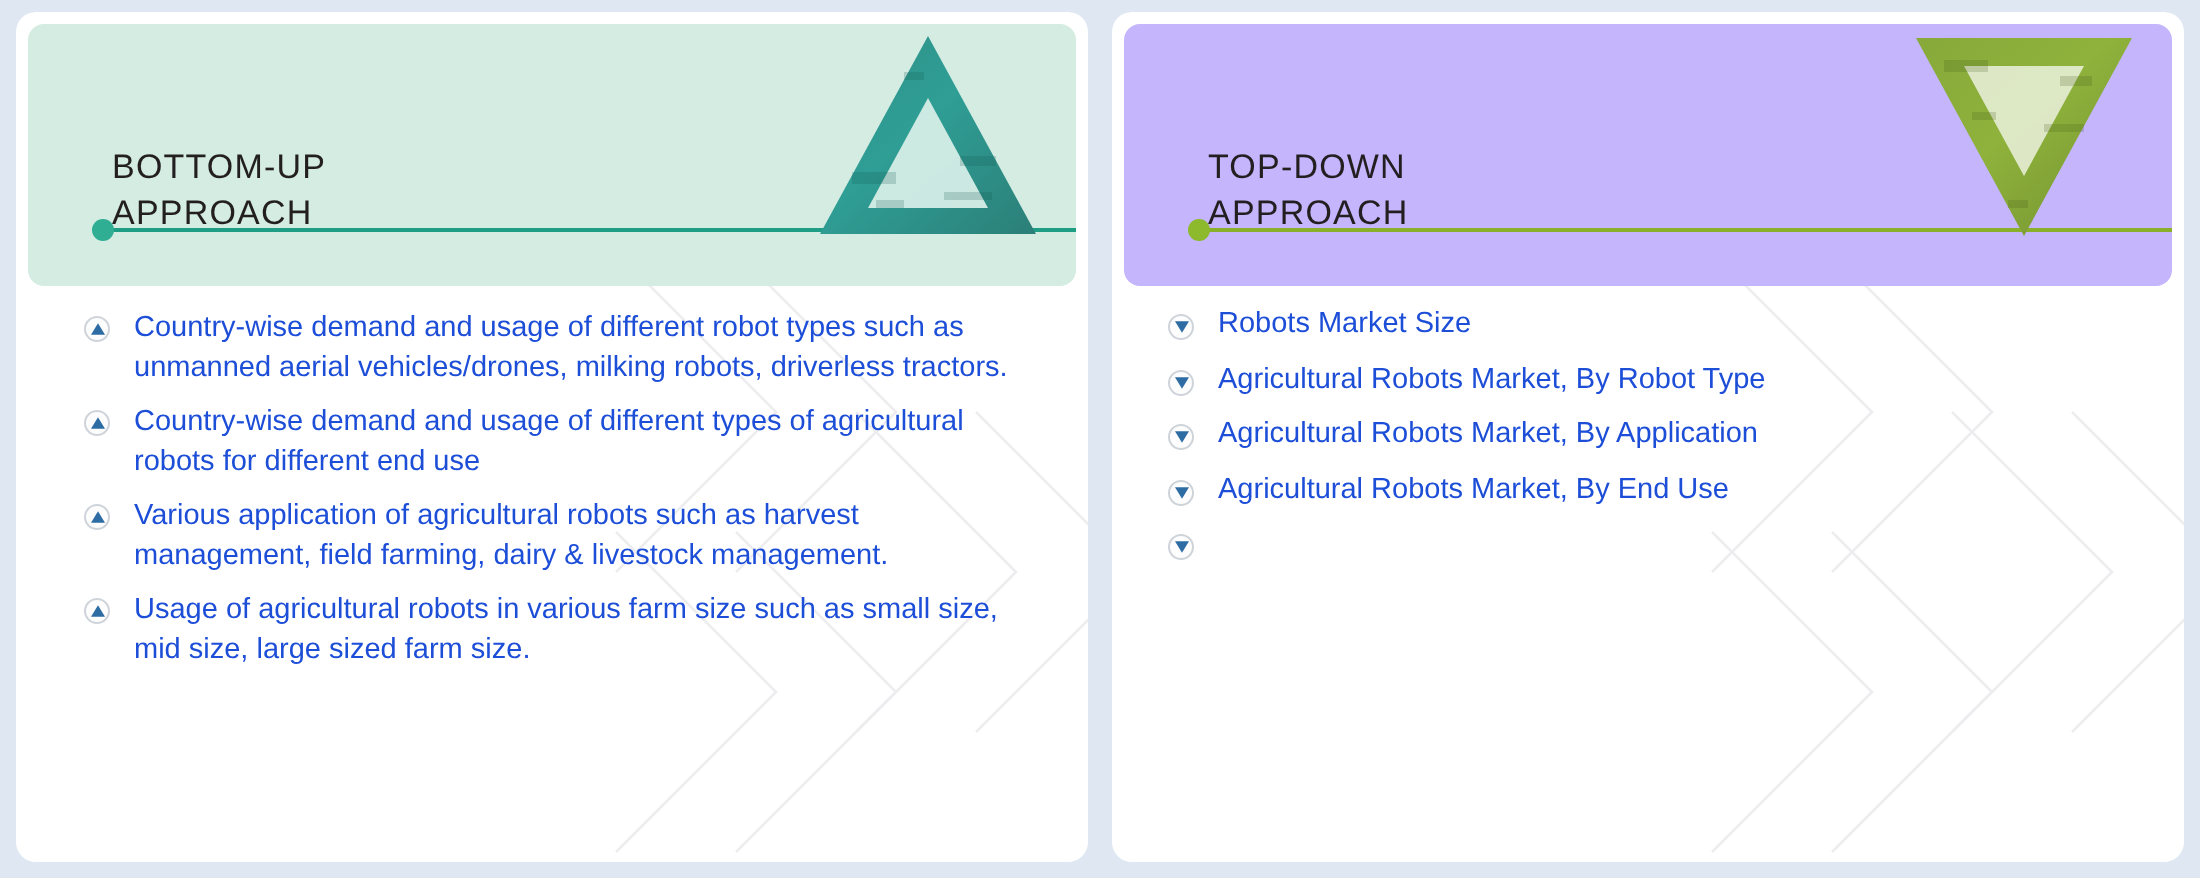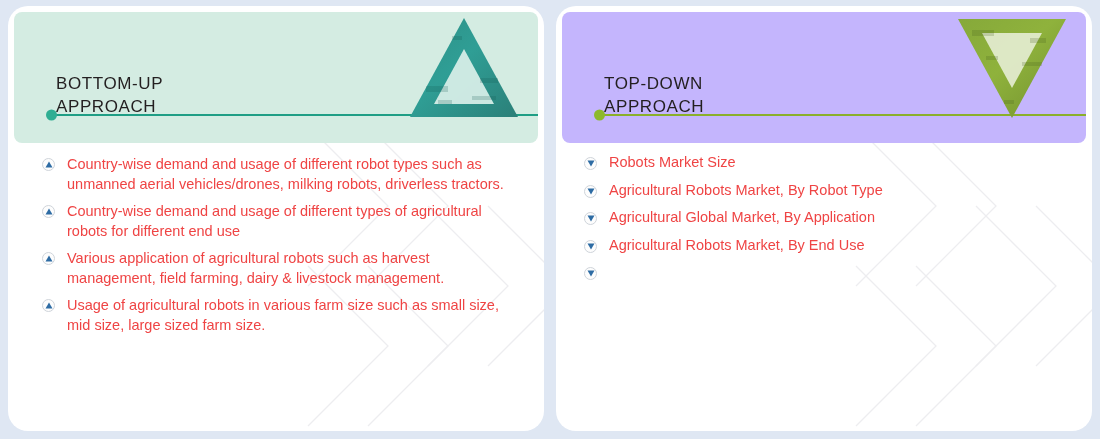--- a/index.html
+++ b/index.html
@@ -21,21 +21,21 @@
     box-sizing: border-box;
     display: flex;
     gap: 12px;
     padding: 6px 8px 8px 8px;
   }
 
   .card {
     position: relative;
     flex: 1 1 0;
     background: #ffffff;
-    border-radius: 20px;
+    border-radius: 10px;
     box-sizing: border-box;
     padding: 6px;
     display: flex;
     flex-direction: column;
     overflow: hidden;
   }
 
   
   .watermark {
     position: absolute;
@@ -115,21 +115,21 @@
     list-style: none;
     margin: 0;
     padding: 0;
     position: relative;
     z-index: 1;
   }
 
   ul.point-list li {
     display: flex;
     align-items: flex-start;
-    color: #ef4444;
+    color: #1d4ed8;
   }
 
   .bullet {
     flex: none;
     width: 13px;
     height: 13px;
     border-radius: 50%;
     border: 1px solid #cfd4da;
     background: #fdfdfd;
     display: flex;
@@ -309,21 +309,21 @@
               </svg>
           </span>
           <span class="point-text">Agricultural Robots Market, By Robot Type</span>
         </li>
         <li>
           <span class="bullet">
             <svg width="8" height="7" viewBox="0 0 8 7">
                 <polygon points="0.5,0.6 7.5,0.6 4,6.4" fill="#2e6ca4"></polygon>
               </svg>
           </span>
-          <span class="point-text">Agricultural Global Market, By Application</span>
+          <span class="point-text">Agricultural Robots Market, By Application</span>
         </li>
         <li>
           <span class="bullet">
             <svg width="8" height="7" viewBox="0 0 8 7">
                 <polygon points="0.5,0.6 7.5,0.6 4,6.4" fill="#2e6ca4"></polygon>
               </svg>
           </span>
           <span class="point-text">Agricultural Robots Market, By End Use</span>
         </li>
         <li>

